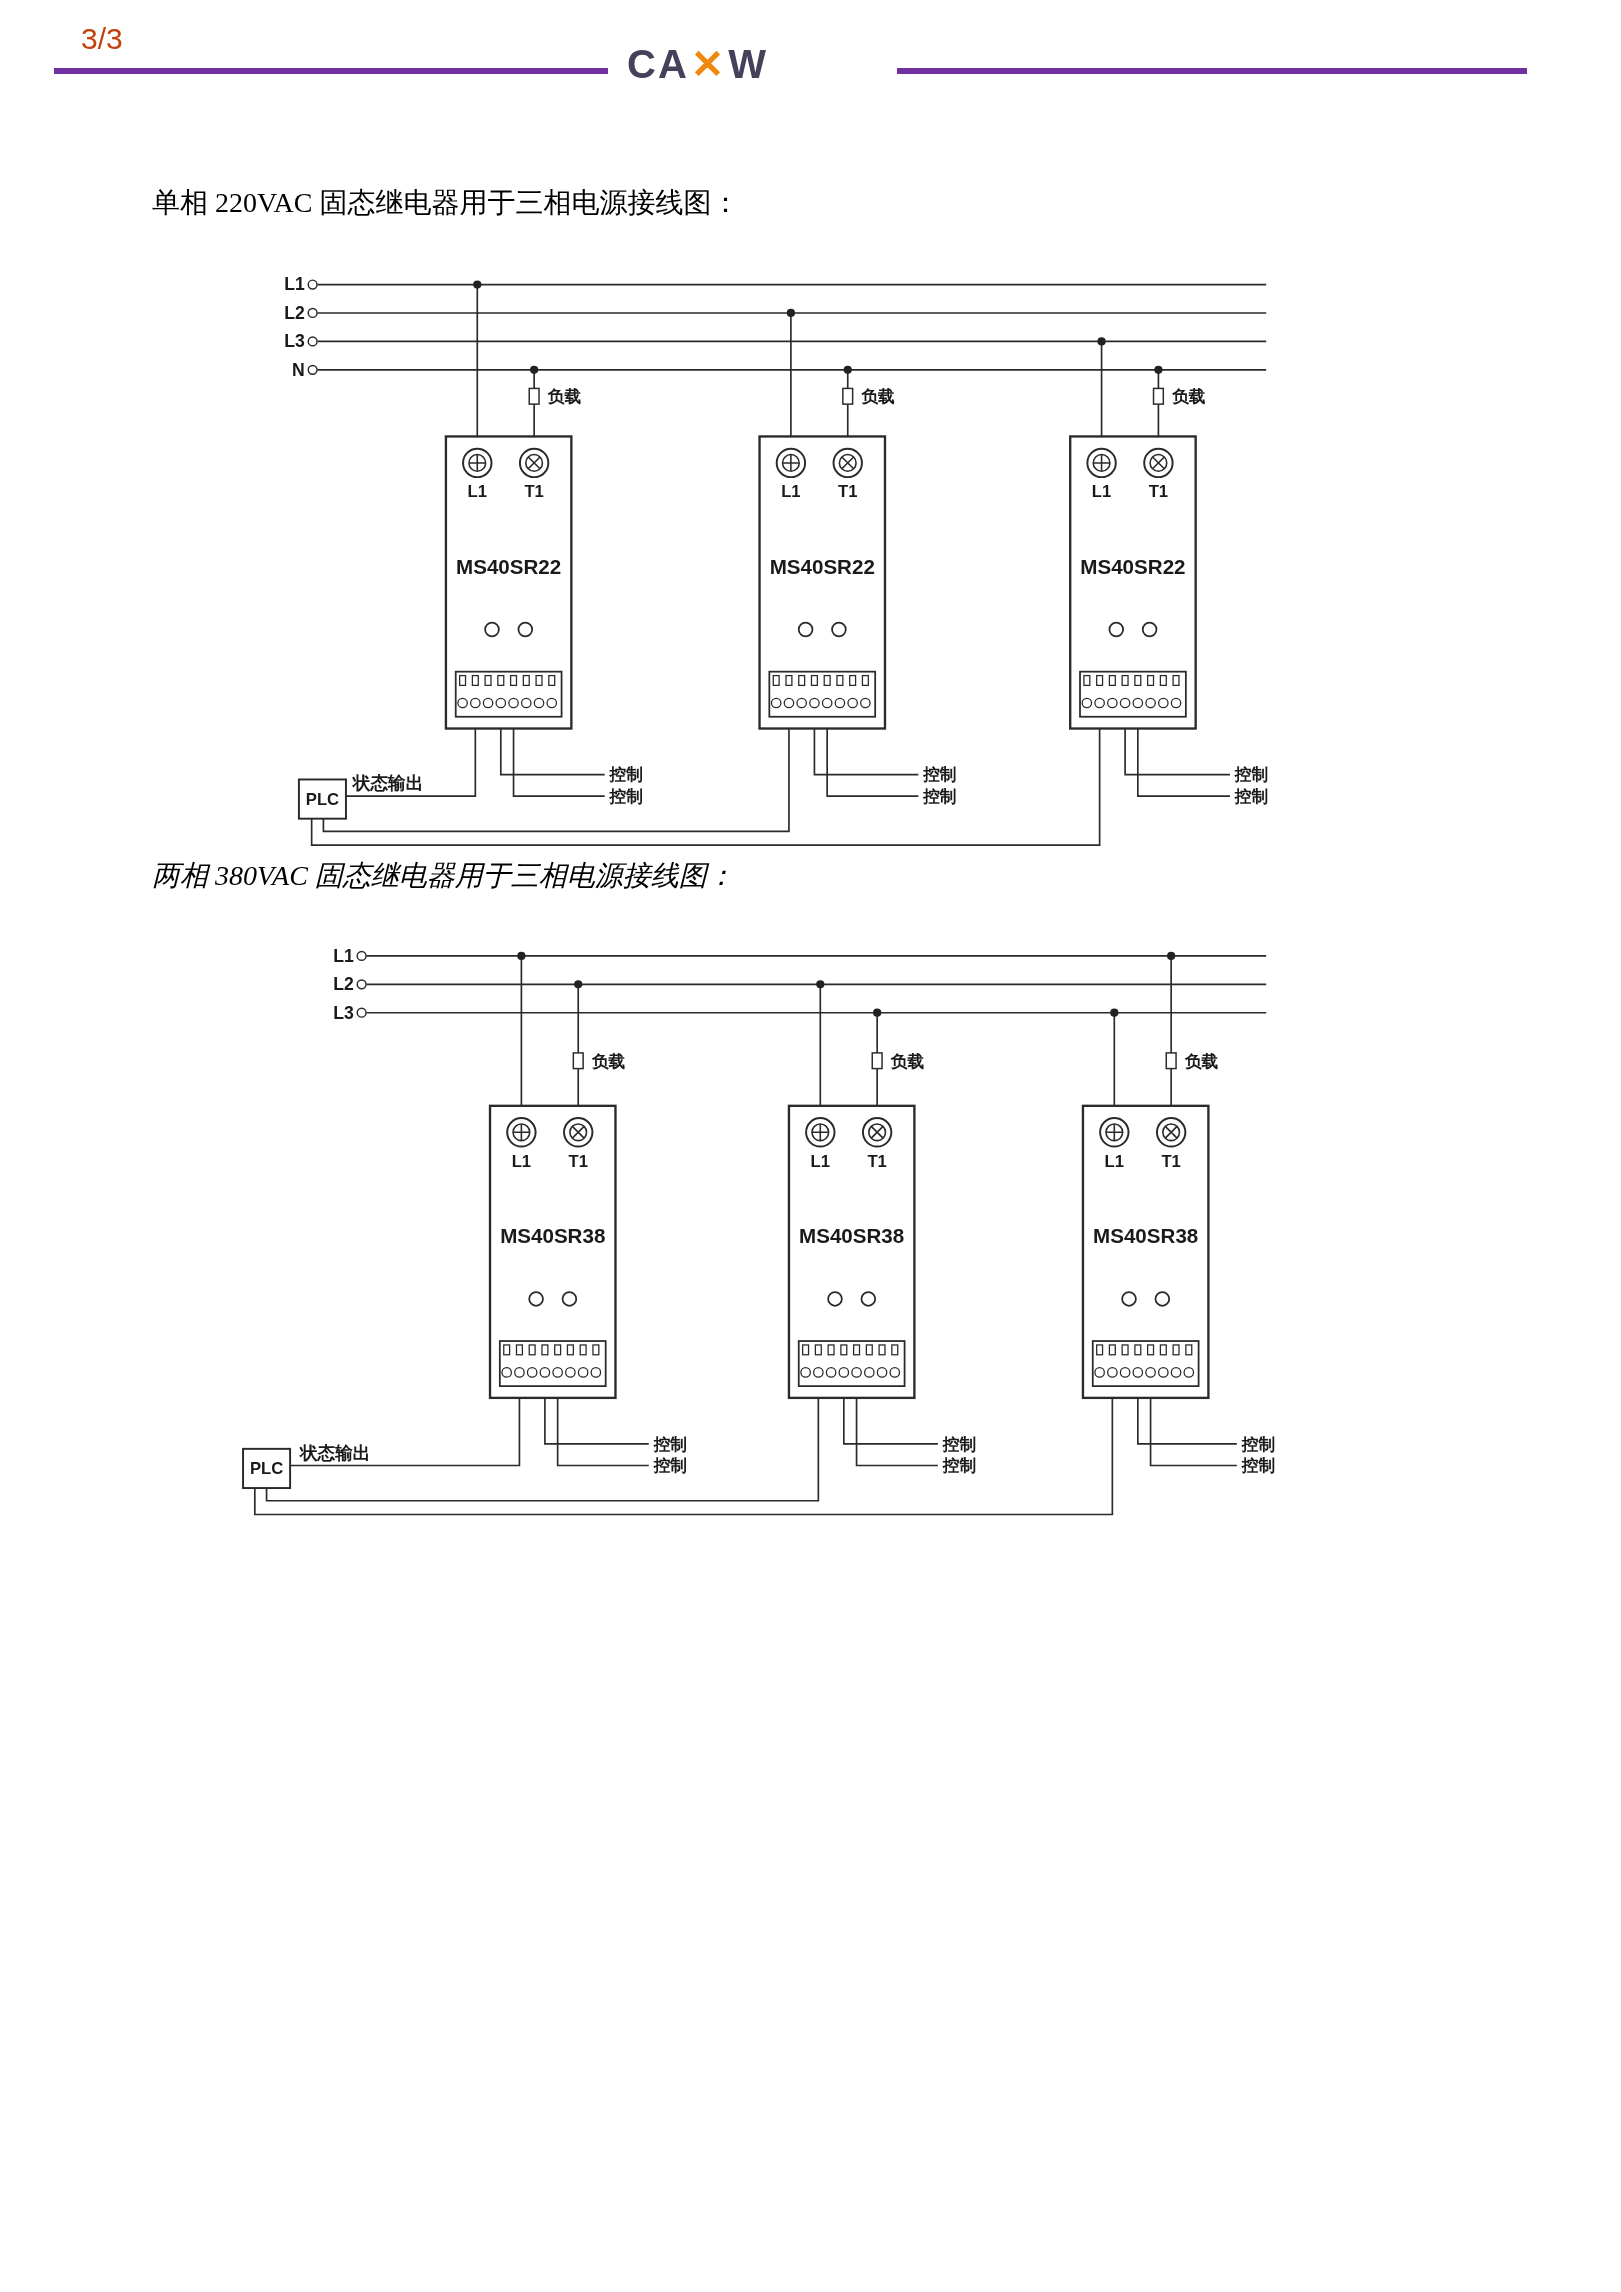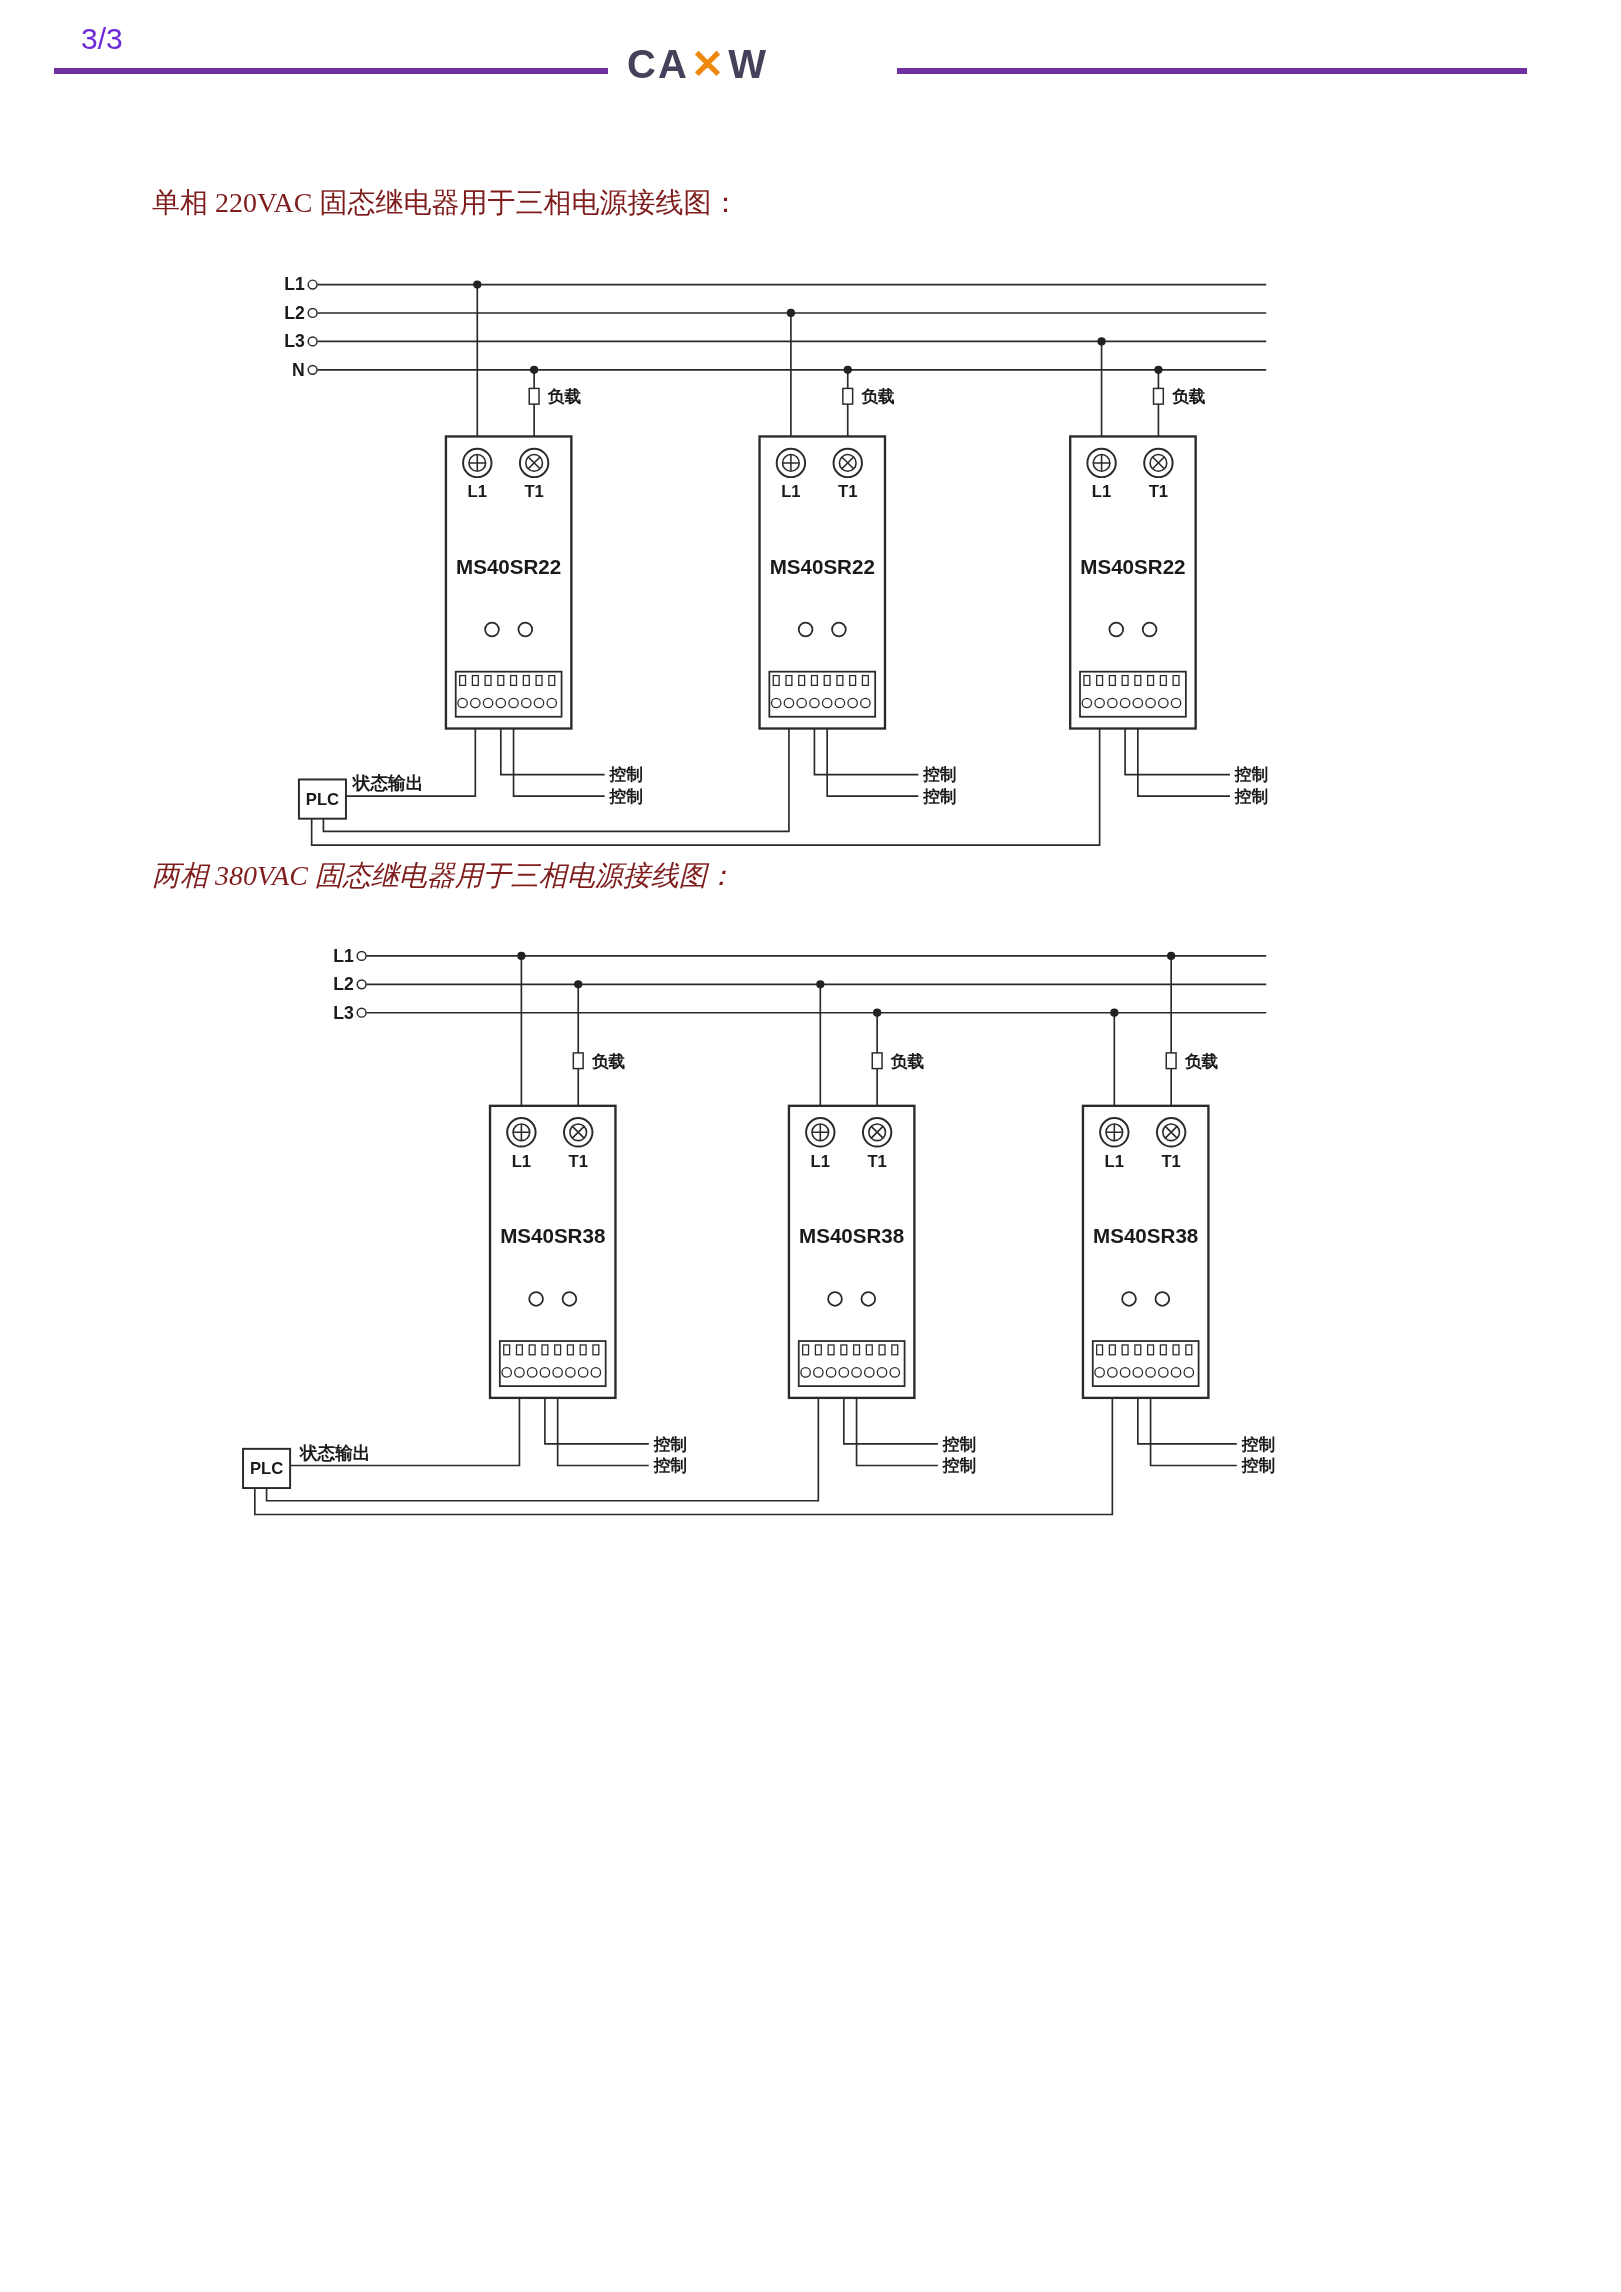--- a/index.html
+++ b/index.html
@@ -1,27 +1,27 @@
 <!DOCTYPE html>
 <html><head>
 <meta charset="utf-8">
 <style>
   html,body{margin:0;padding:0;}
   body{
     width:1621px;height:2293px;position:relative;background:#ffffff;
     font-family:"Liberation Sans",sans-serif;overflow:hidden;
   }
-  .page-num{position:absolute;left:81px;top:21.6px;font-size:30px;color:#6d28d9;}
+  .page-num{position:absolute;left:81px;top:21.6px;font-size:30px;color:#c2410c;}
   .rule{position:absolute;top:68px;height:5.9px;background:#7030A0;}
   .rule-left{left:54px;width:554px;}
   .rule-right{left:897px;width:630px;}
   .logo{position:absolute;left:627px;top:41px;width:255px;
         font-size:40px;font-weight:bold;letter-spacing:2px;color:#45415A;}
   .logo .mark{color:#F0870F;padding:0 2px;}
-  .section-title{position:absolute;left:152px;font-size:28px;color:#7f1d1d;
+  .section-title{position:absolute;left:152px;font-size:28px;color:#000000;
         font-family:"Liberation Serif",serif;}
   .title-1{top:184px;}
   .title-2{top:857px;font-style:italic;}
   svg{position:absolute;left:0;top:0;}
   .wire{stroke:#2a2a2a;stroke-width:1.7;fill:none;}
   .boxline{stroke:#2a2a2a;fill:#ffffff;}
   .dot{fill:#222222;stroke:none;}
   .lbl{font-family:"Liberation Sans",sans-serif;font-weight:bold;fill:#1a1a1a;}
   .s17{font-size:17px;} .s18{font-size:18px;} .s21{font-size:21px;}
   .mid{text-anchor:middle;} .end{text-anchor:end;}

